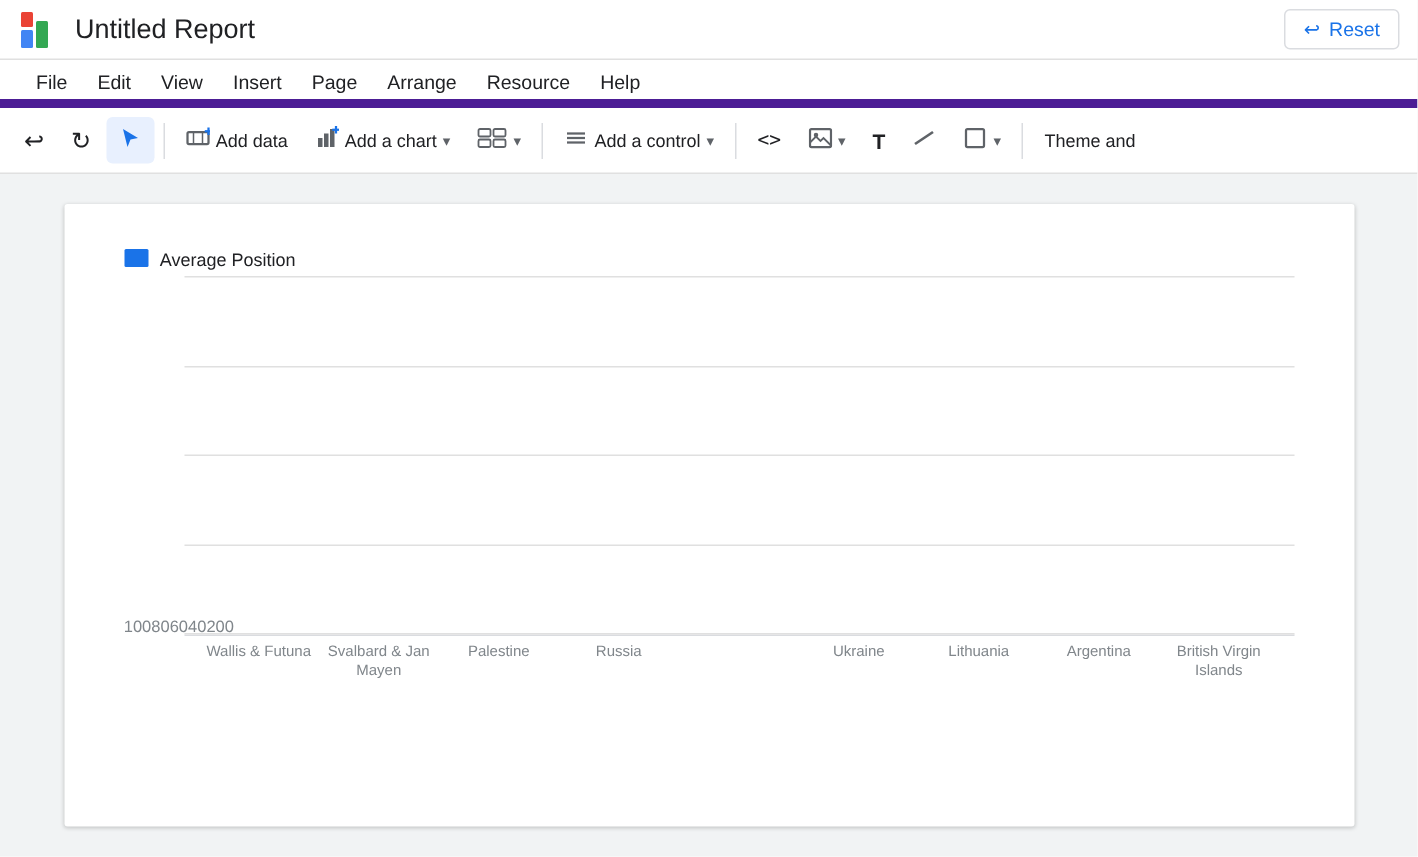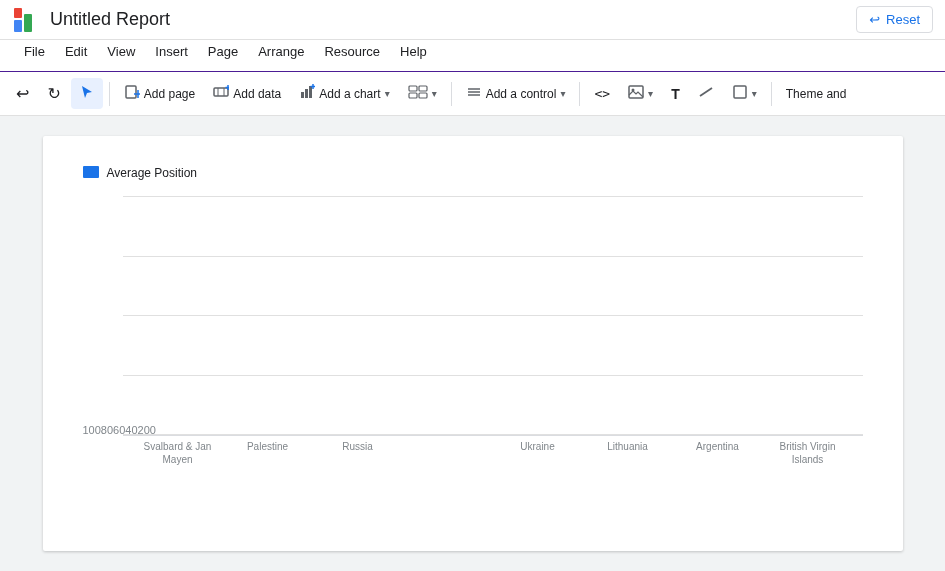--- a/index.html
+++ b/index.html
@@ -26,25 +26,25 @@
     .reset-btn {
       display: flex; align-items: center; gap: 6px;
       border: 1px solid #dadce0; border-radius: 4px;
       background: #fff; padding: 5px 12px;
       font-size: 13px; color: #1a73e8; cursor: pointer;
     }
 
     
     .menu-bar {
       display: flex;
-      align-items: flex-start;
+      align-items: flex-end;
       background: #fff;
       height: 32px;
       padding: 0 16px;
-      border-bottom: 1px solid #4c1d95;
+      border-bottom: 6px solid #4c1d95;
       gap: 4px;
     }
     .menu-item {
       padding: 4px 8px;
       font-size: 13px;
       color: #202124;
       cursor: pointer;
       border-radius: 4px;
     }
 
@@ -91,21 +91,21 @@
     }
 
     
     .chart-container {
       width: 100%;
       height: 340px;
       position: relative;
     }
     .chart-legend {
       display: flex; align-items: flex-start; gap: 8px;
-      margin-bottom: 16px; font-size: 12px; color: #202124;
+      margin-bottom: 4px; font-size: 12px; color: #202124;
     }
     .legend-color {
       width: 16px; height: 12px; background: #1a73e8; border-radius: 1px;
     }
     .chart-body {
       display: flex;
       height: 270px;
       position: relative;
     }
     .y-axis {
@@ -214,30 +214,20 @@
     <span>
       <svg width="16" height="16" viewBox="0 0 16 16">
           <path d="M3 2l10 6-5 1-2 5z" fill="#1a73e8"></path>
         </svg>
     </span>
   </button>
   <div class="toolbar-divider"></div>
   <button class="toolbar-btn">
     <span>
       <svg width="16" height="16" viewBox="0 0 16 16">
-          <rect x="2" y="2" width="10" height="12" rx="1" stroke="#5f6368" stroke-width="1.5" fill="none"></rect>
-          <line x1="14" y1="6" x2="14" y2="14" stroke="#1a73e8" stroke-width="1.5"></line>
-          <line x1="10" y1="10" x2="18" y2="10" stroke="#1a73e8" stroke-width="1.5"></line>
-        </svg>
-    </span>
-    <span>Add page</span>
-  </button>
-  <button class="toolbar-btn">
-    <span>
-      <svg width="16" height="16" viewBox="0 0 16 16">
           <rect x="1" y="4" width="14" height="8" rx="1" stroke="#5f6368" stroke-width="1.5" fill="none"></rect>
           <line x1="5" y1="4" x2="5" y2="12" stroke="#5f6368" stroke-width="1"></line>
           <line x1="11" y1="4" x2="11" y2="12" stroke="#5f6368" stroke-width="1"></line>
           <line x1="15" y1="1" x2="15" y2="6" stroke="#1a73e8" stroke-width="1.5"></line>
           <line x1="12.5" y1="3.5" x2="17.5" y2="3.5" stroke="#1a73e8" stroke-width="1.5"></line>
         </svg>
     </span>
     <span>Add data</span>
   </button>
   <button class="toolbar-btn">
@@ -371,20 +361,23 @@
                 <div class="bar" style="height: calc(35% - 2px);"></div>
               </div>
               <div class="bar-group">
                 <div class="bar" style="height: calc(34% - 2px);"></div>
               </div>
             </div>
           </div>
 
           <div class="x-labels">
             <div class="x-label-group">
+              <span>Wallis &amp; Futuna</span>
+            </div>
+            <div class="x-label-group">
               <span>Svalbard &amp; Jan Mayen</span>
             </div>
             <div class="x-label-group">
               <span>Palestine</span>
             </div>
             <div class="x-label-group">
               <span>Russia</span>
             </div>
             <div class="x-label-group">
               <span></span>

